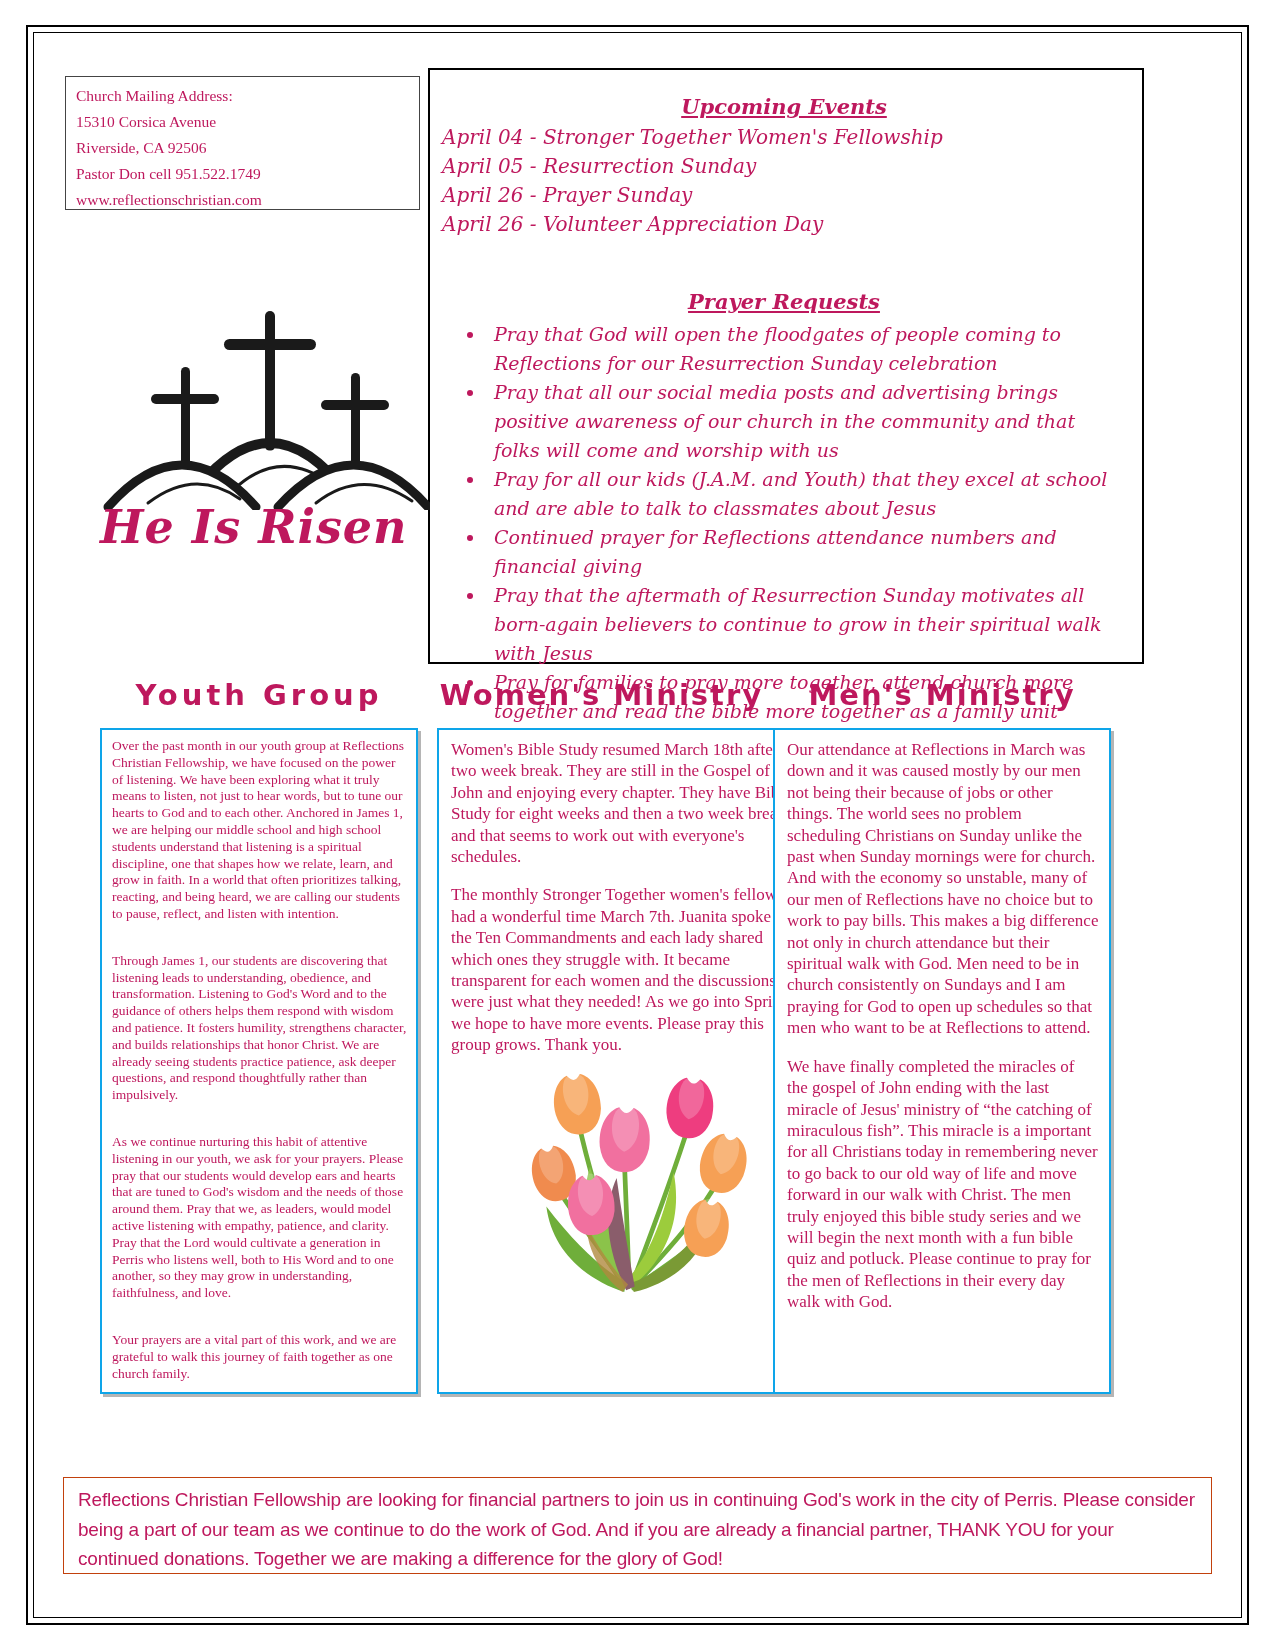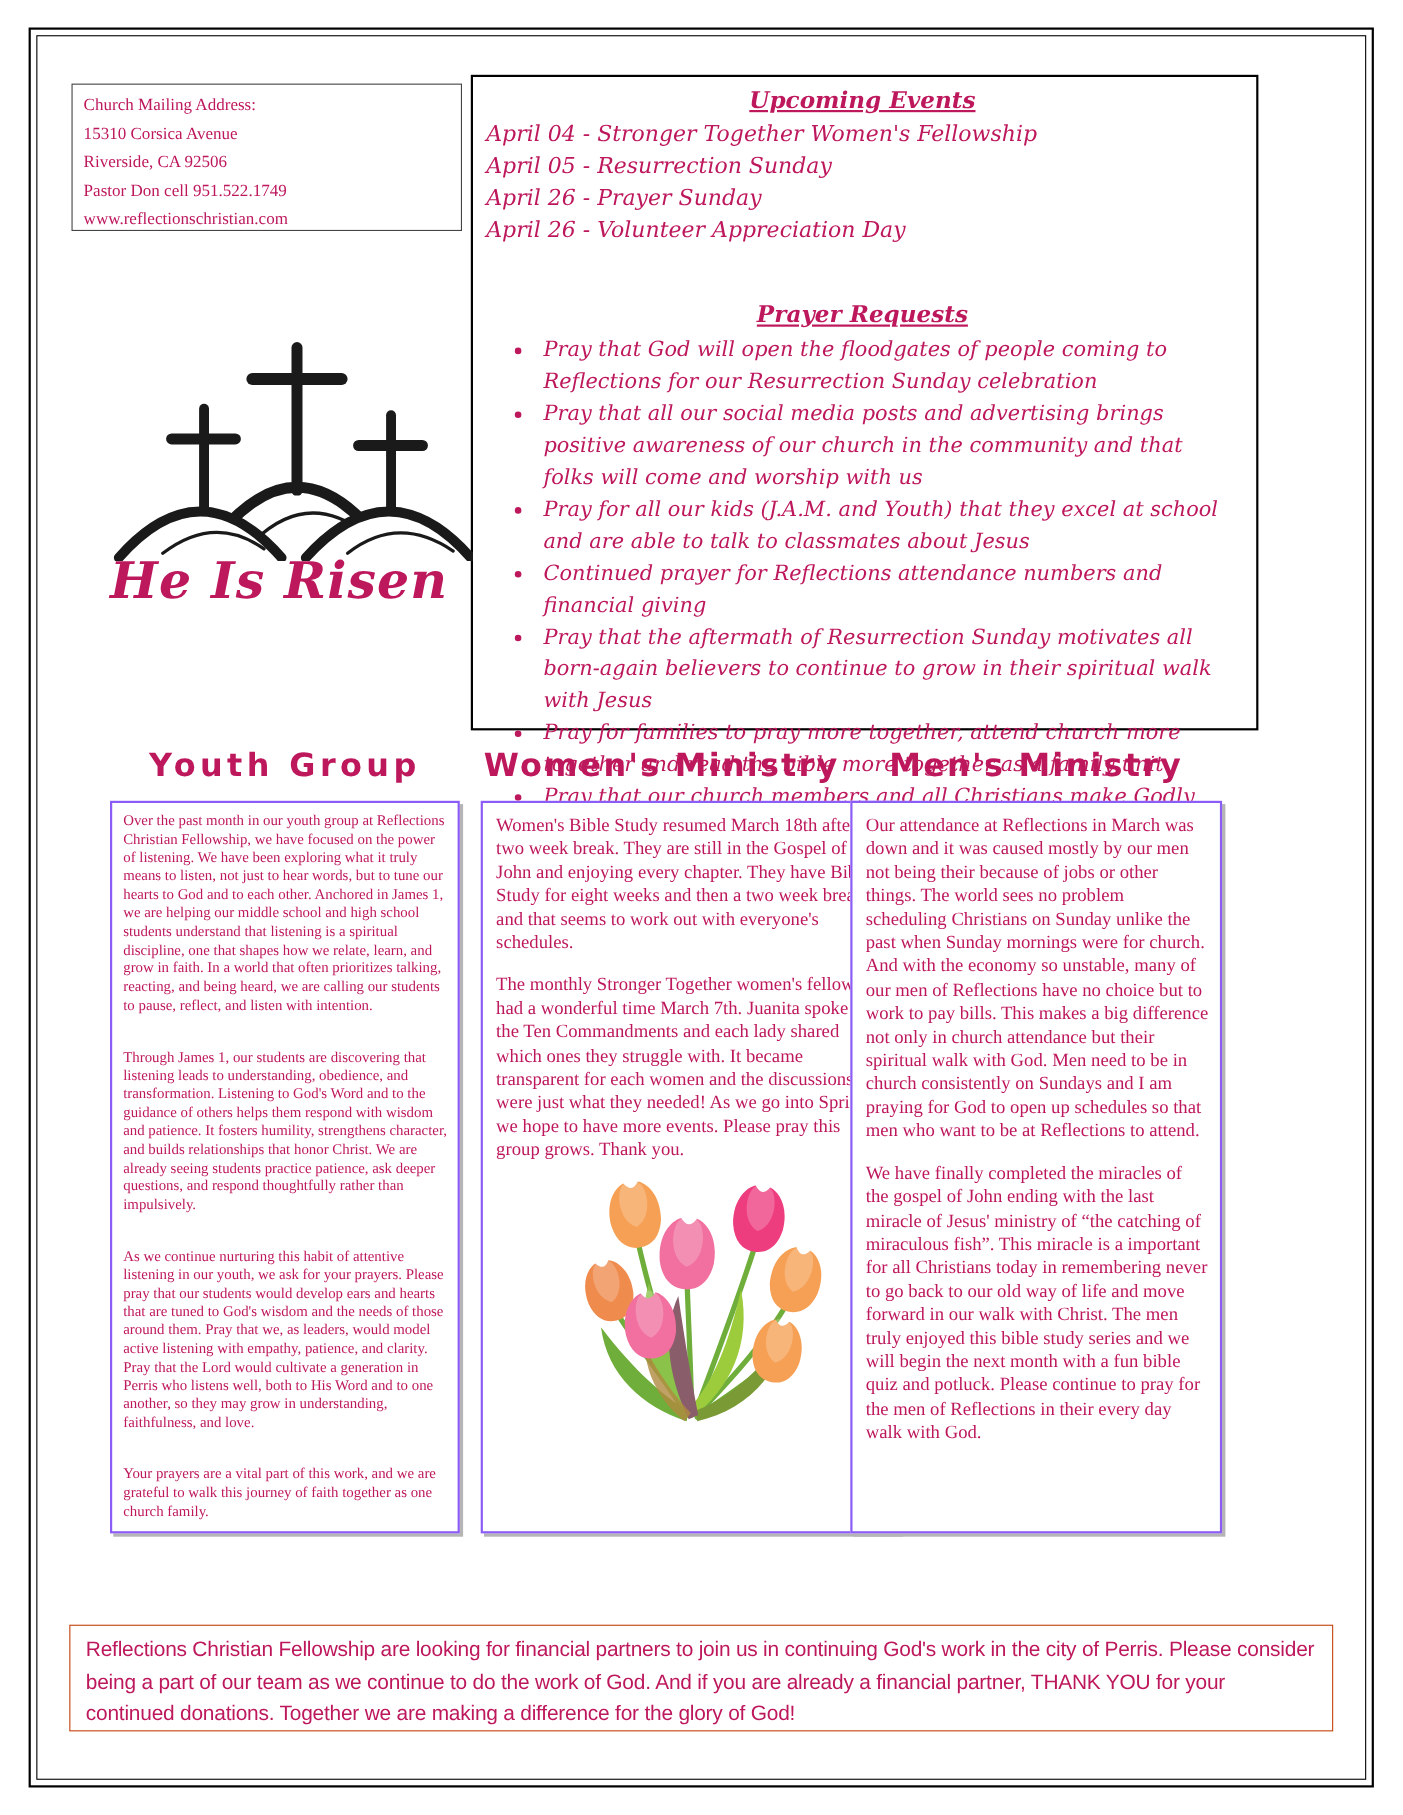--- a/index.html
+++ b/index.html
@@ -8,21 +8,21 @@
   .frame-outer{position:absolute;left:26px;top:25px;right:26px;bottom:25px;border:2px solid #000;}
   .frame-inner{position:absolute;left:33px;top:32px;right:33px;bottom:32px;border:1px solid #000;}
 
   
   .address-box{position:absolute;left:65px;top:76px;width:355px;height:134px;
                border:1px solid #444;padding:6px 0 0 10px;box-sizing:border-box;
                font-size:15.5px;line-height:26px;}
 
   
   .events-box{position:absolute;left:428px;top:68px;width:716px;height:596px;
-              border:2px solid #000;box-sizing:border-box;padding:6px 14px 0 10px;}
+              border:2px solid #000;box-sizing:border-box;padding:22px 14px 0 10px;}
   .script{font-family:"DejaVu Serif",serif;font-style:italic;}
   .script-title{text-align:center;font-size:21px;font-weight:bold;text-decoration:underline;
                 margin:2px 0 4px 0;}
   .event-line{font-size:20px;line-height:29px;padding-left:2px;}
   .prayer-title{margin-top:50px;text-align:center;}
   .prayer-list{margin:6px 4px 0 0;padding-left:46px;}
   .prayer-list li{font-size:19px;line-height:29px;padding-left:8px;margin:0;}
 
   
   .logo{position:absolute;left:100px;top:295px;width:330px;height:280px;text-align:left;}
@@ -31,21 +31,21 @@
 
   
   .col-header{position:absolute;top:678px;height:42px;text-align:center;
               font-family:"DejaVu Sans",sans-serif;font-weight:bold;font-size:29px;
               letter-spacing:4px;white-space:nowrap;}
   .h-youth{left:100px;width:318px;}
   .h-women{left:437px;width:329px;letter-spacing:2px;}
   .h-men{left:773px;width:338px;letter-spacing:2px;}
 
   
-  .col-box{position:absolute;top:728px;height:666px;border:2px solid #8b5cf6;
+  .col-box{position:absolute;top:728px;height:666px;border:2px solid #0ea5e9;
            box-sizing:border-box;box-shadow:3px 3px 0 #b5b5b5;background:#fff;}
   .b-youth{left:100px;width:318px;padding:8px 8px 0 10px;font-size:13.5px;line-height:16.8px;}
   .b-women{left:437px;width:381px;padding:9px 10px 0 12px;font-size:17px;line-height:21.4px;}
   .b-men{left:773px;width:338px;padding:9px 10px 0 12px;font-size:17px;line-height:21.4px;}
   .col-box p{margin:0 0 0 0;}
   .col-box p + p{margin-top:17px;}
   .b-youth p + p{margin-top:30px;}
   .tulips{display:block;margin:10px auto 0 auto;}
 
   

